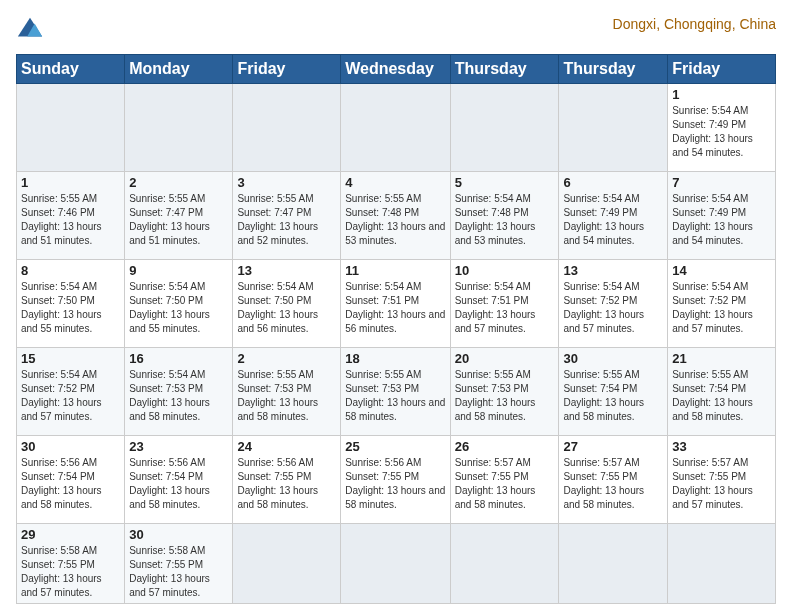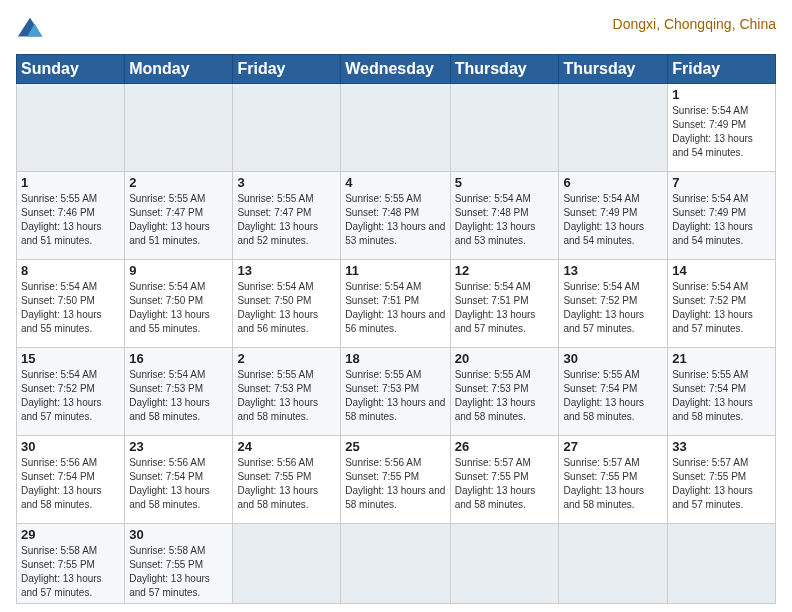--- a/index.html
+++ b/index.html
@@ -179,21 +179,21 @@
       </td>
           <td>
         <span class="day-number">13</span>
         <span class="day-info">Sunrise: 5:54 AM<br>Sunset: 7:50 PM<br>Daylight: 13 hours and 56 minutes.</span>
       </td>
           <td>
         <span class="day-number">11</span>
         <span class="day-info">Sunrise: 5:54 AM<br>Sunset: 7:51 PM<br>Daylight: 13 hours and 56 minutes.</span>
       </td>
           <td>
-        <span class="day-number">12</span>
+        <span class="day-number">10</span>
         <span class="day-info">Sunrise: 5:54 AM<br>Sunset: 7:51 PM<br>Daylight: 13 hours and 57 minutes.</span>
       </td>
           <td>
         <span class="day-number">13</span>
         <span class="day-info">Sunrise: 5:54 AM<br>Sunset: 7:52 PM<br>Daylight: 13 hours and 57 minutes.</span>
       </td>
           <td>
         <span class="day-number">14</span>
         <span class="day-info">Sunrise: 5:54 AM<br>Sunset: 7:52 PM<br>Daylight: 13 hours and 57 minutes.</span>
       </td>

